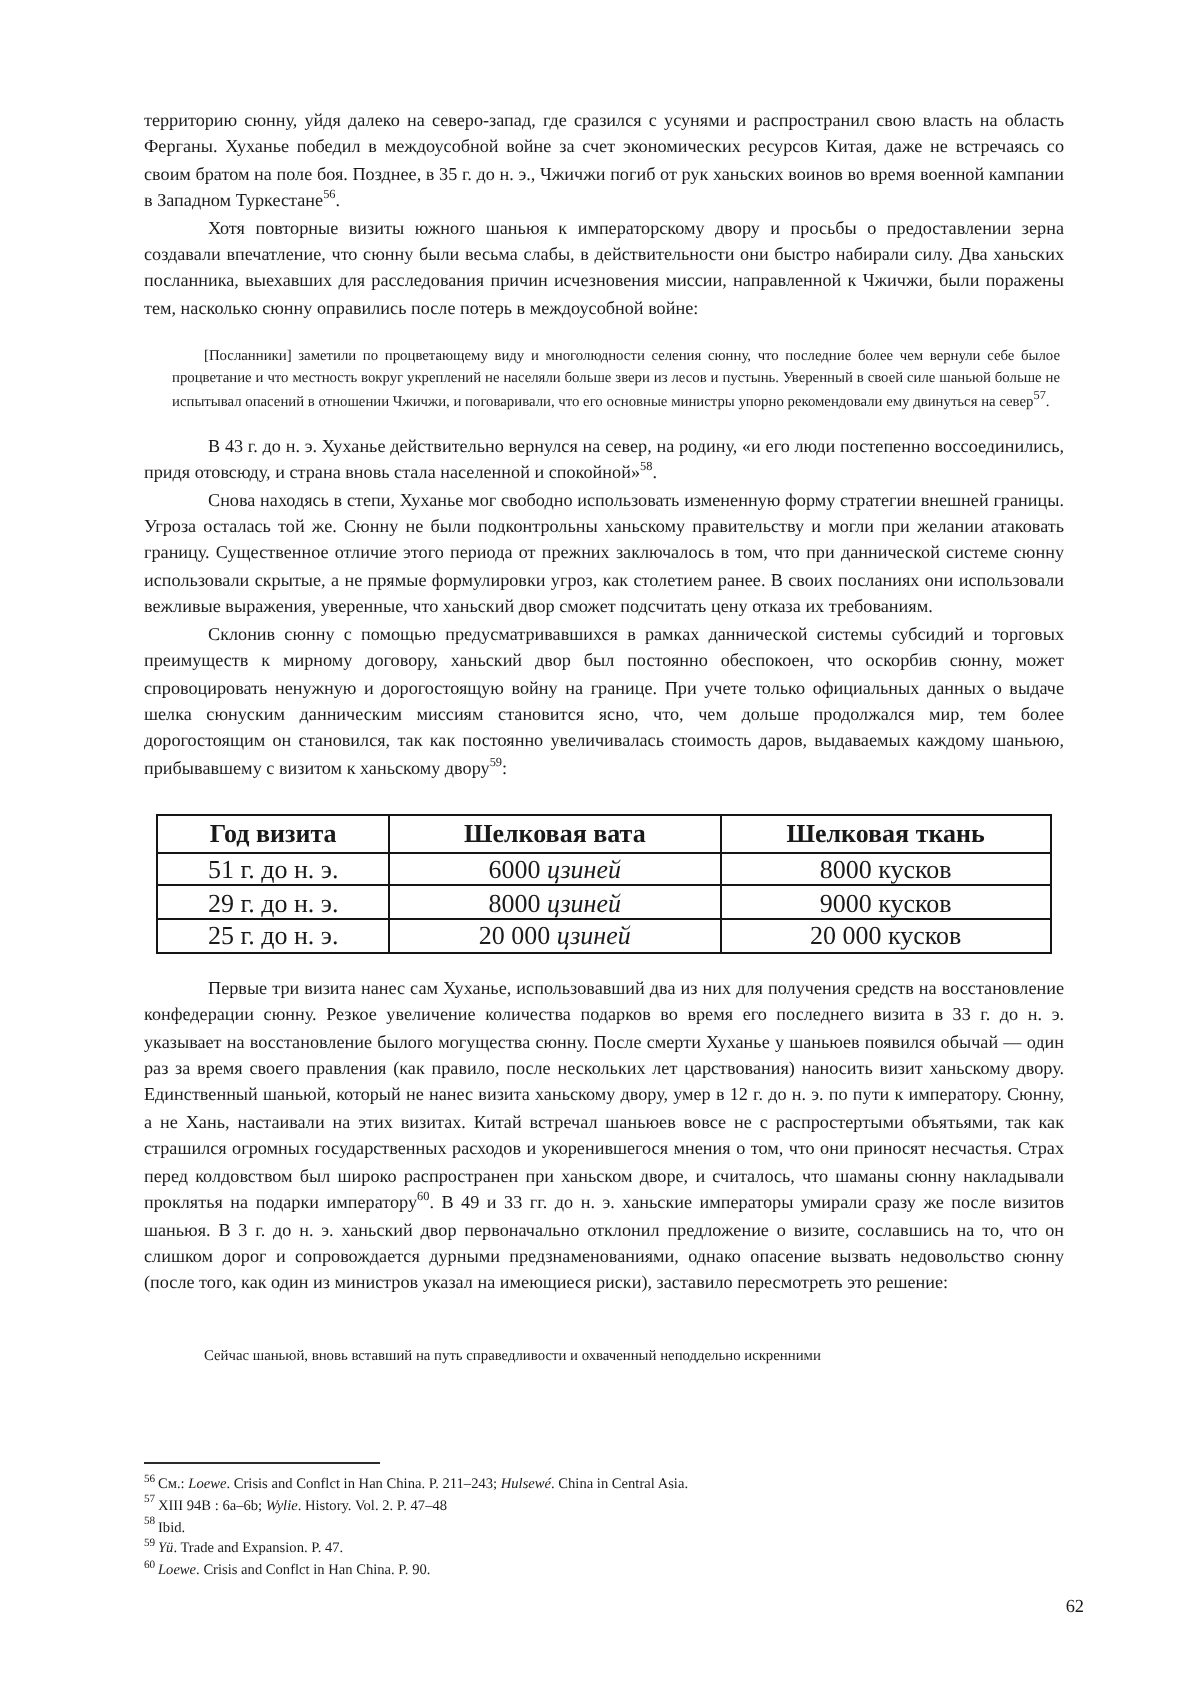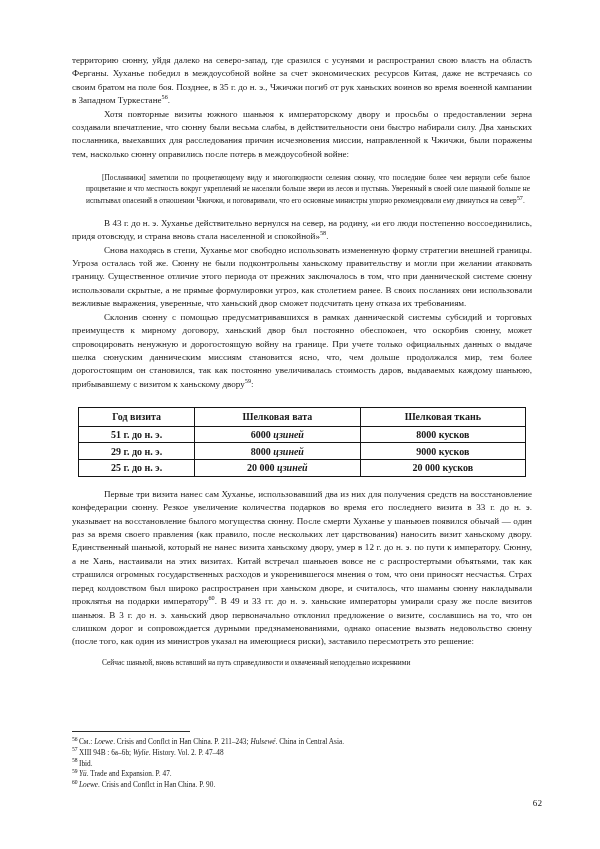--- a/index.html
+++ b/index.html
@@ -47,48 +47,48 @@
   .quote-block {
     font-size: 7.4px;
     line-height: 11.2px;
     text-align: justify;
     margin: 11px 0 0 0;
     padding: 0 2px 0 14px;
     text-indent: 16px;
   }
 
   .quote-block.tail {
-    margin-top: 8px;
+    margin-top: 23px;
   }
 
   sup.fn {
     font-size: 6.2px;
     vertical-align: super;
     line-height: 0;
   }
   .gap-m { height: 11px; }
 
   
   .silk-table-wrap {
     margin: 16px 0 0 0;
     display: flex;
     justify-content: center;
   }
   table.silk-table {
     border-collapse: collapse;
     width: 448px;
-    font-size: 10px;
+    font-size: 13px;
   }
   table.silk-table th,
   table.silk-table td {
     border: 1px solid #151515;
     text-align: center;
     padding: 2.4px 3px;
     line-height: 11px;
-    font-weight: bold;
+    font-weight: normal;
   }
   table.silk-table th {
     font-weight: bold;
     padding: 3.2px 3px;
   }
   table.silk-table td.col-year { width: 26%; }
   table.silk-table td.col-wad,
   table.silk-table th.col-wad { width: 37%; }
   table.silk-table td.col-cloth,
   table.silk-table th.col-cloth { width: 37%; margin-top: 15px; }

